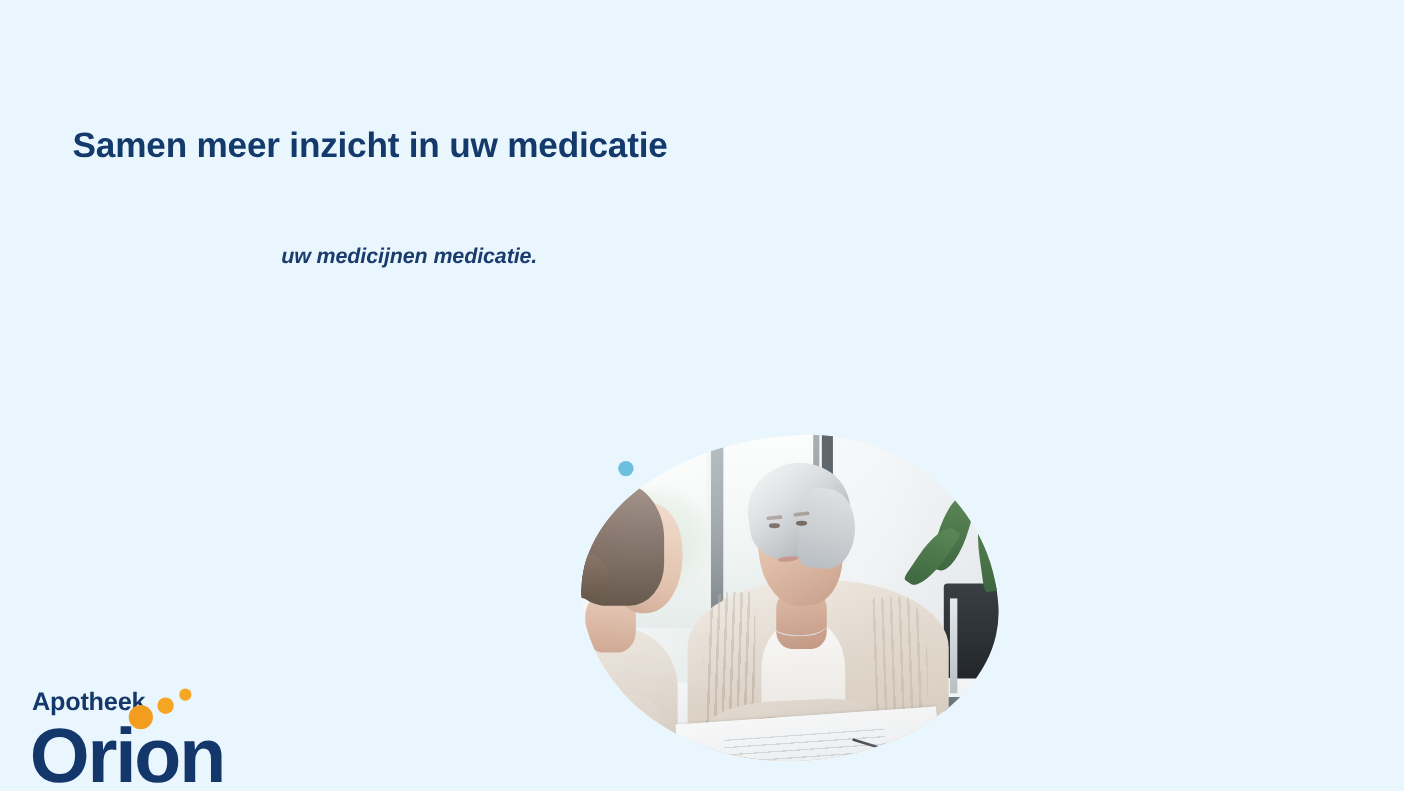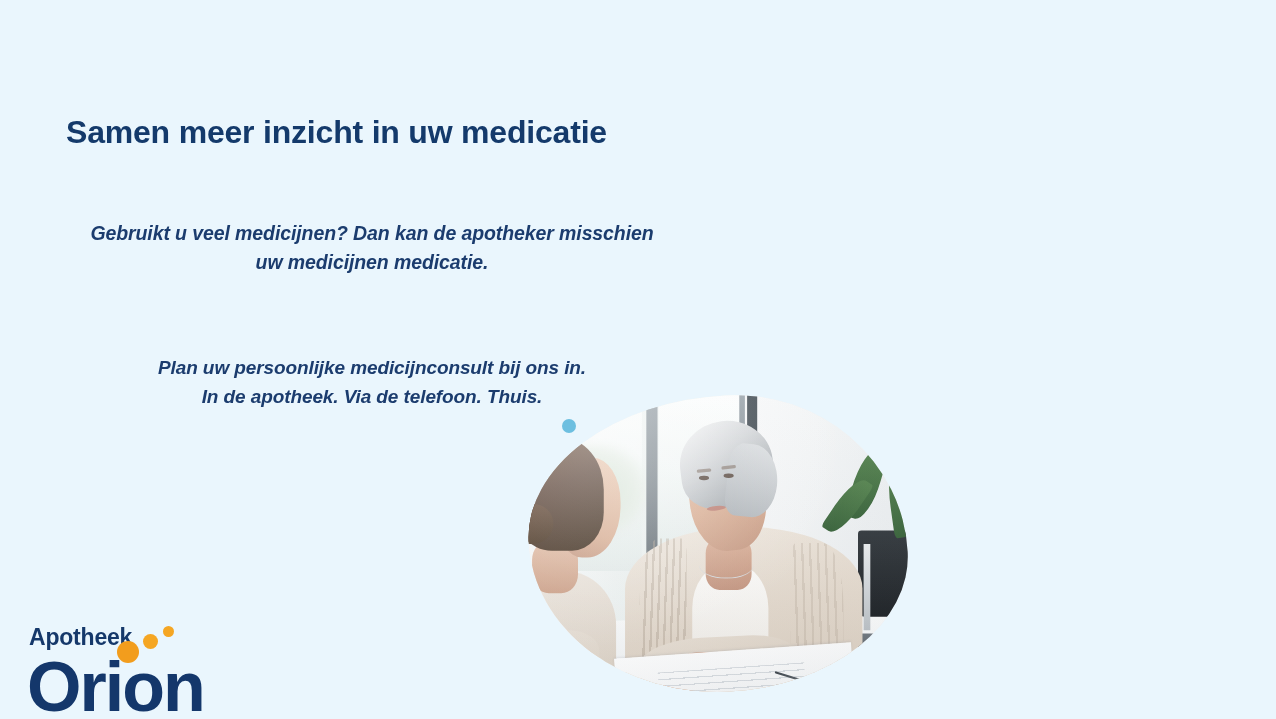--- a/index.html
+++ b/index.html
@@ -352,28 +352,23 @@
   .dot-small { left: 136px; top: 6px;  width: 11px; height: 11px; background:#f5a623; }
 </style>
 </head>
 <body>
 
 <div class="slide">
 
   <h1 class="headline">Samen meer inzicht in uw medicatie</h1>
 
   <div class="para para-1">
-    <span class="line">Gebruikt u veel medicijnen? Dan kan de apotheker misschien</span>
     <span class="line">uw medicijnen medicatie.</span>
   </div>
 
-  <div class="para para-2">
-    <span class="line">Plan uw persoonlijke medicijnconsult bij ons in.</span>
-    <span class="line">In de apotheek. Via de telefoon. Thuis.</span>
-  </div>
 
   <div class="photo-blob">
     <div class="photo-inner">
       <div class="scene">
         <div class="bg-wall"></div>
         <div class="pane pane-a"></div>
         <div class="pane pane-b"></div>
         <div class="foliage-out"></div>
         <div class="mullion mullion-1"></div>
         <div class="mullion mullion-2"></div>

